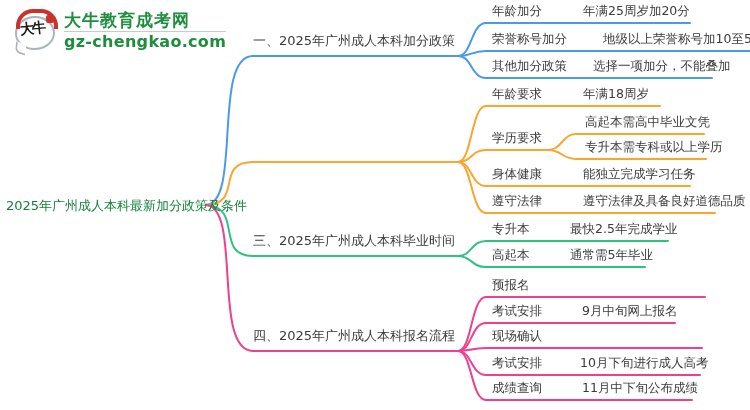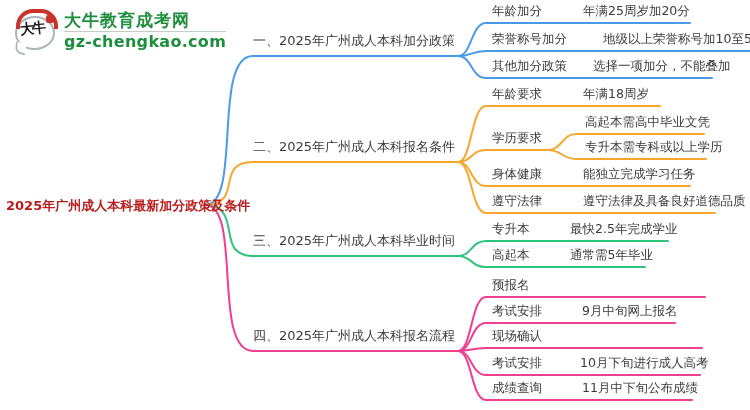--- a/index.html
+++ b/index.html
@@ -3,22 +3,22 @@
 <meta charset="utf-8">
 <style>
   html,body{margin:0;padding:0;background:#fff;}
   #app{position:relative;width:750px;height:410px;background:#fff;overflow:hidden;
        font-family:"DejaVu Sans","Liberation Sans",sans-serif;}
   svg.wires{position:absolute;left:0;top:0;}
   svg.wires path{fill:none;stroke-width:2;stroke-linecap:round;}
   .c1{stroke:var(--branch1);} .c2{stroke:var(--branch2);}
   .c3{stroke:var(--branch3);} .c4{stroke:var(--branch4);}
 
-  .root{position:absolute;left:6px;top:197px;font-size:13px;font-weight:700;
-        color:#b91c1c;white-space:nowrap;}
+  .root{position:absolute;left:6px;top:197px;font-size:13px;font-weight:400;
+        color:#15803d;white-space:nowrap;}
   .branch{position:absolute;left:253px;width:205px;text-align:left;
           font-size:13px;color:#3b3b3b;white-space:nowrap;}
   .nd{position:absolute;font-size:12.5px;color:#3b3b3b;white-space:nowrap;}
 
   
   .logo{position:absolute;left:14px;top:10px;display:flex;align-items:center;}
   .bubble{position:relative;width:44px;height:42px;}
   .bubble-body{position:absolute;left:1px;top:6px;width:36px;height:30px;
                background:#fff;border:2px solid #a9b6ba;border-radius:50% 50% 50% 48%;}
   .bubble-body::after{content:"";position:absolute;left:-2px;bottom:-6px;width:9px;height:9px;
@@ -103,21 +103,20 @@
       <path class="c4" d="M486,323 L675,323"></path>
       <path class="c4" d="M486,348 L702,348"></path>
       <path class="c4" d="M486,375 L700,375"></path>
       <path class="c4" d="M486,400 L692,400"></path>
     </g>
   </svg>
 
   <div class="root">2025年广州成人本科最新加分政策及条件</div>
 
   <div class="branch" style="bottom:360px">一、2025年广州成人本科加分政策</div>
-  <div class="branch" style="bottom:254px">二、2025年广州成人本科报名条件</div>
   <div class="branch" style="bottom:160px">三、2025年广州成人本科毕业时间</div>
   <div class="branch" style="bottom:65px">四、2025年广州成人本科报名流程</div>
 
   <div class="nd" style="left:492px;bottom:390px">年龄加分</div>
   <div class="nd" style="left:583px;bottom:390px">年满25周岁加20分</div>
   <div class="nd" style="left:492px;bottom:362px">荣誉称号加分</div>
   <div class="nd" style="left:603px;bottom:362px">地级以上荣誉称号加10至50分</div>
   <div class="nd" style="left:492px;bottom:335px">其他加分政策</div>
   <div class="nd" style="left:593px;bottom:335px">选择一项加分，不能叠加</div>
 

